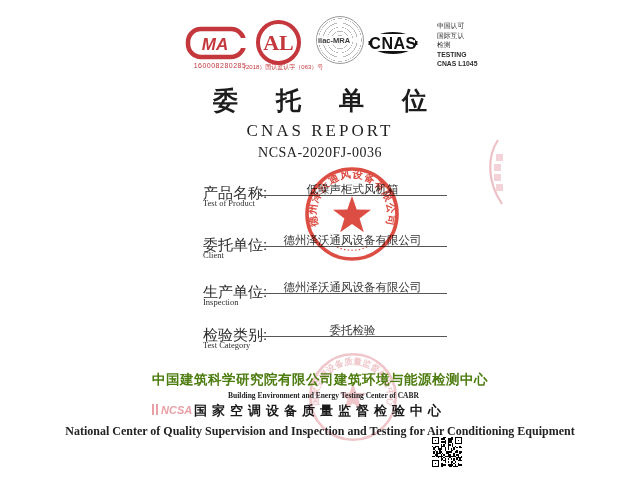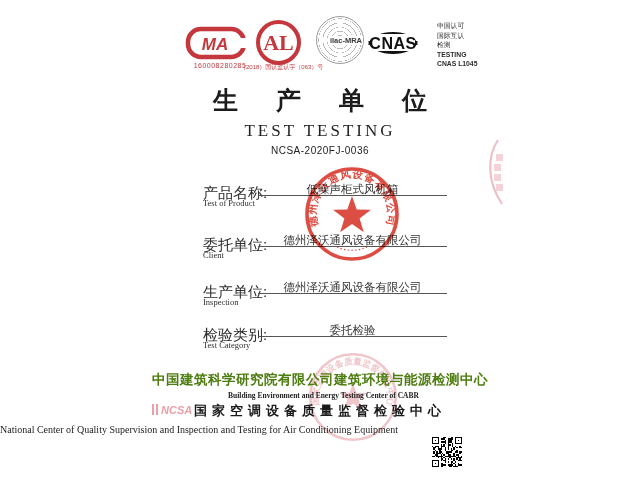--- a/index.html
+++ b/index.html
@@ -6,32 +6,32 @@
   html,body { width:640px; height:480px; background:#fff; overflow:hidden; }
   body { position:relative; font-family:"Liberation Sans", sans-serif; color:#222; }
   .abs { position:absolute; }
 
   
   .cma-num { left:183px; top:62px; width:74px; font-size:7px; color:#c4373c; letter-spacing:.5px; text-align:center; }
   .cal-cap { left:240px; top:63px; width:80px; font-size:6px; color:#c4373c; text-align:center; white-space:nowrap; }
   .ilac-wrap { left:316px; top:16px; width:48px; height:48px; border-radius:50%;
     border:1px solid #9a9a9a;
     background:repeating-radial-gradient(circle at 50% 50%, #b9b9b9 0 .6px, #fff .6px 4.2px);
-    display:flex; align-items:center; justify-content:flex-end; }
+    display:flex; align-items:center; justify-content:flex-start; }
   .ilac-label { background:rgba(255,255,255,.85); font-size:7.5px; font-weight:bold; color:#3a3a3a; padding:0 1px; }
   .accr { left:437px; top:21px; font-size:6.8px; line-height:9.6px; color:#2c2c2c; }
   .accr .b { font-weight:bold; }
 
   
   .title-zh { left:0; top:84px; width:100%; text-align:center; font-size:25px; font-weight:bold;
     letter-spacing:38px; text-indent:38px; color:#1c1c1c; }
   .title-en { left:0; top:121px; width:100%; text-align:center; font-family:"Liberation Serif", serif;
     font-size:17px; letter-spacing:3px; color:#1f1f1f; }
-  .report-no { left:0; top:145px; width:100%; text-align:center; font-family:Liberation Sans, sans-serif;
-    font-size:10px; letter-spacing:.5px; color:#222; }
+  .report-no { left:0; top:145px; width:100%; text-align:center; font-family:Liberation Serif, serif;
+    font-size:14px; letter-spacing:.5px; color:#222; }
 
   
   .frow { left:0; top:0; width:640px; }
   .flabel-zh { position:absolute; left:203px; font-size:15px; color:#2e2e2e; white-space:nowrap; }
   .flabel-en { position:absolute; left:203px; font-family:"Liberation Serif", serif; font-size:8.5px; color:#2e2e2e; white-space:nowrap; }
   .fline { position:absolute; left:258px; width:189px; border-bottom:1px solid #555; height:1px; }
   .fvalue { position:absolute; left:258px; width:189px; text-align:center; font-size:11.5px; color:#333; white-space:nowrap; }
 
   
   svg.seal { position:absolute; mix-blend-mode:multiply; }
@@ -40,21 +40,21 @@
   .seal-edge    { left:484px; top:138px; opacity:.55; }
 
   
   .f1 { left:0; top:371px; width:100%; text-align:center; font-size:13.5px; font-weight:bold; color:#4d7c0f; letter-spacing:.5px; }
   .f2 { left:0; top:391px; width:100%; text-align:center; font-family:"Liberation Serif", serif; font-size:7.5px; font-weight:bold; color:#222;padding-left:7px; }
   .f3 { left:0; top:402px; width:100%; text-align:center; font-size:13px; font-weight:bold; color:#1a1a1a; letter-spacing:5px; }
   .ncsa-logo { position:absolute; left:152px; top:404px; font-size:11px; font-weight:bold; font-style:italic;
     color:#e9a0a6; letter-spacing:0; }
   .ncsa-logo .bars { display:inline-block; width:8px; height:11px; margin-right:1px;
     background:linear-gradient(90deg,#e9a0a6 0 2.5px,#fff 2.5px 4px,#e9a0a6 4px 6.5px,#fff 6.5px); vertical-align:-1px; }
-  .f4 { left:0; top:424px; width:100%; text-align:left; font-family:"Liberation Serif", serif; font-size:10px; font-weight:normal; color:#222; }
+  .f4 { left:0; top:424px; width:100%; text-align:center; font-family:"Liberation Serif", serif; font-size:12px; font-weight:bold; color:#222; }
 
   .qr { left:432px; top:437px; width:30px; height:30px; }
 </style>
 </head>
 <body>
 
 <svg class="abs" style="left:185px;top:26px" width="62" height="34" viewBox="0 0 62 34">
   <rect x="3" y="3" width="56" height="28" rx="13" fill="none" stroke="#c4373c" stroke-width="4.5"></rect>
   <rect x="52" y="12" width="10" height="10" fill="#fff"></rect>
   <text x="30" y="24" text-anchor="middle" font-size="17" font-weight="bold" font-style="italic" fill="#c4373c" font-family="Liberation Sans, sans-serif">MA</text>
@@ -79,22 +79,22 @@
 </svg>
 
 <div class="abs accr">
   <div>中国认可</div>
   <div>国际互认</div>
   <div>检测</div>
   <div class="b">TESTING</div>
   <div class="b">CNAS L1045</div>
 </div>
 
-<div class="abs title-zh">生产单位</div>
-<div class="abs title-en">TEST TESTING</div>
+<div class="abs title-zh">委托单位</div>
+<div class="abs title-en">CNAS REPORT</div>
 <div class="abs report-no">NCSA-2020FJ-0036</div>
 
 <div class="abs frow">
   <span class="flabel-zh" style="top:184px">产品名称:</span>
   <span class="flabel-en" style="top:198px">Test of Product</span>
   <span class="fvalue" style="top:182px">低噪声柜式风机箱</span>
   <span class="fline" style="top:195px"></span>
 </div>
 <div class="abs frow">
   <span class="flabel-zh" style="top:236px">委托单位:</span>

